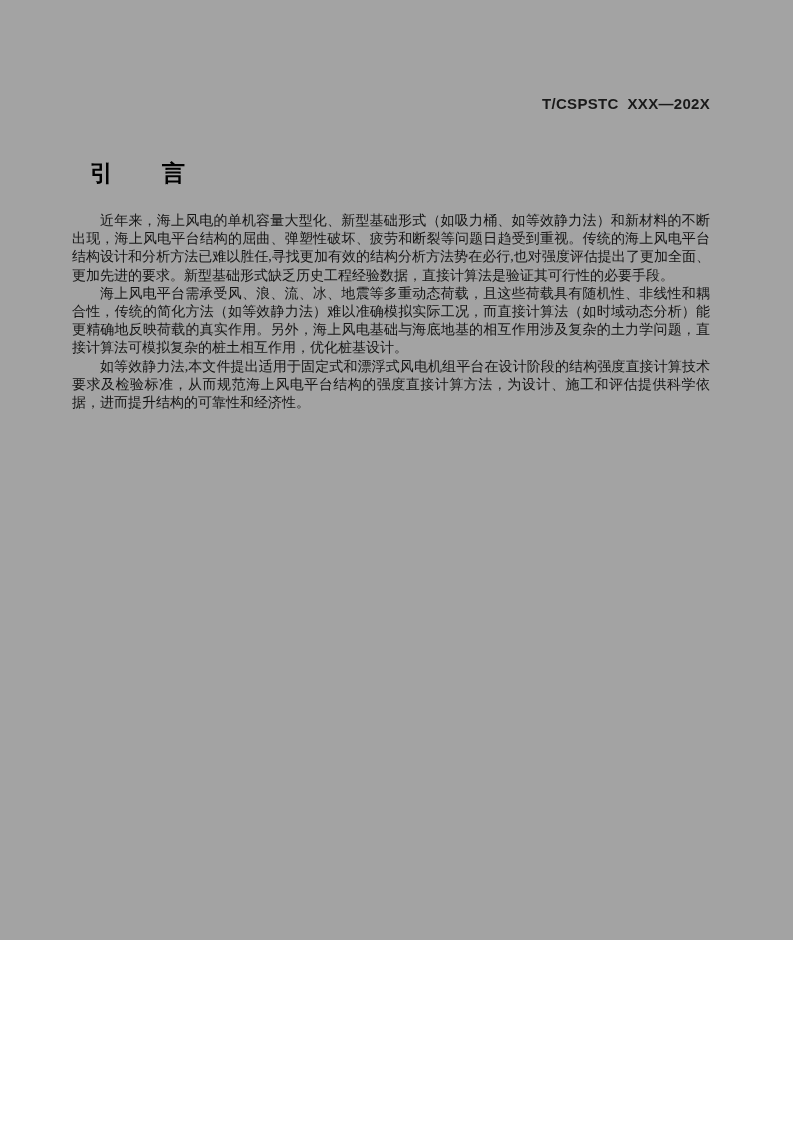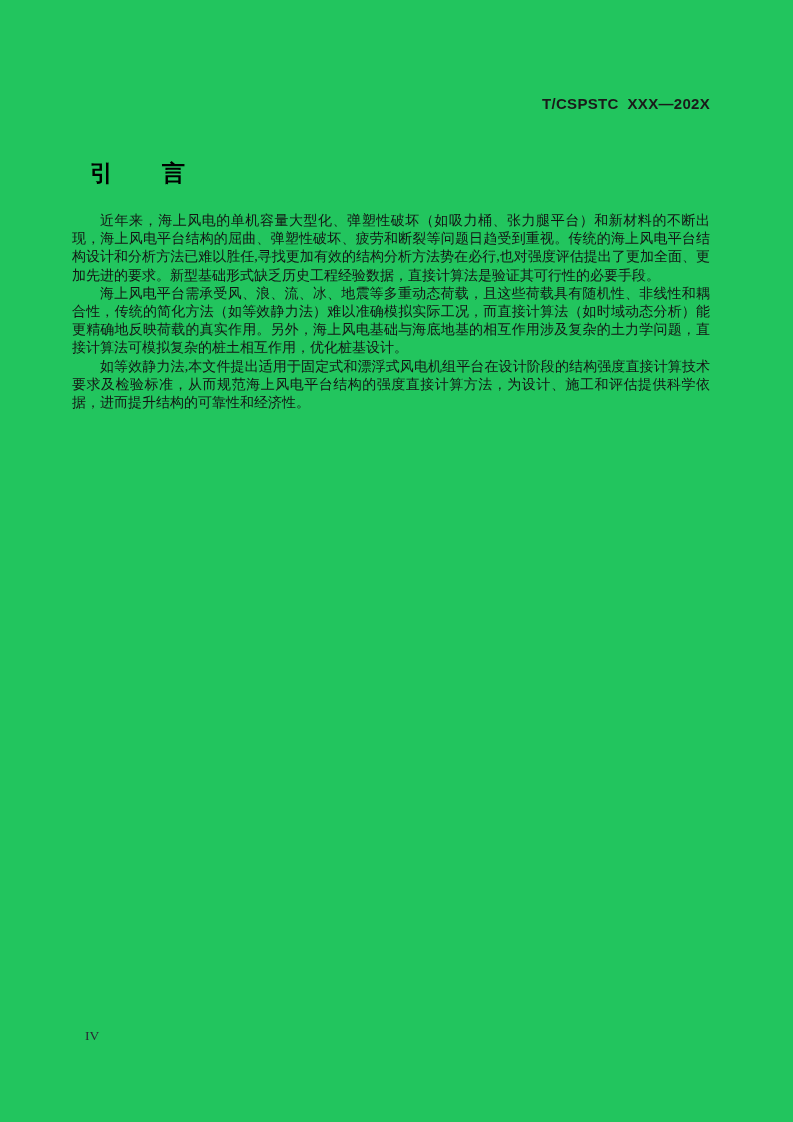--- a/index.html
+++ b/index.html
@@ -3,22 +3,22 @@
 <meta charset="utf-8">
 <style>
   html, body {
     margin: 0;
     padding: 0;
     background: #ffffff;
   }
   .page {
     position: relative;
     width: 793px;
-    height: 1122px;
-    background: #22c55e;
+    height: 940px;
+    background: #a3a3a3;
     overflow: hidden;
     color: #141414;
     font-family: "Liberation Serif", serif;
   }
   .std-no {
     position: absolute;
     top: 95px;
     left: 72px;
     right: 83px;
     text-align: right;
@@ -71,20 +71,20 @@
 </head>
 <body>
 
 <div class="page">
 
   <div class="std-no">T/CSPSTC  XXX—202X</div>
 
   <h1 class="doc-title">引　　言</h1>
 
   <div class="body-text">
-    <p>近年来，海上风电的单机容量大型化、弹塑性破坏（如吸力桶、张力腿平台）和新材料的不断出现，海上风电平台结构的屈曲、弹塑性破坏、疲劳和断裂等问题日趋受到重视。传统的海上风电平台结构设计和分析方法已难以胜任,寻找更加有效的结构分析方法势在必行,也对强度评估提出了更加全面、更加先进的要求。新型基础形式缺乏历史工程经验数据，直接计算法是验证其可行性的必要手段。</p>
+    <p>近年来，海上风电的单机容量大型化、新型基础形式（如吸力桶、如等效静力法）和新材料的不断出现，海上风电平台结构的屈曲、弹塑性破坏、疲劳和断裂等问题日趋受到重视。传统的海上风电平台结构设计和分析方法已难以胜任,寻找更加有效的结构分析方法势在必行,也对强度评估提出了更加全面、更加先进的要求。新型基础形式缺乏历史工程经验数据，直接计算法是验证其可行性的必要手段。</p>
     <p>海上风电平台需承受风、浪、流、冰、地震等多重动态荷载，且这些荷载具有随机性、非线性和耦合性，传统的简化方法（如等效静力法）难以准确模拟实际工况，而直接计算法（如时域动态分析）能更精确地反映荷载的真实作用。另外，海上风电基础与海底地基的相互作用涉及复杂的土力学问题，直接计算法可模拟复杂的桩土相互作用，优化桩基设计。</p>
     <p>如等效静力法,本文件提出适用于固定式和漂浮式风电机组平台在设计阶段的结构强度直接计算技术要求及检验标准，从而规范海上风电平台结构的强度直接计算方法，为设计、施工和评估提供科学依据，进而提升结构的可靠性和经济性。</p>
   </div>
 
   <div class="page-number">IV</div>
 
 </div>
 
 </body></html>

